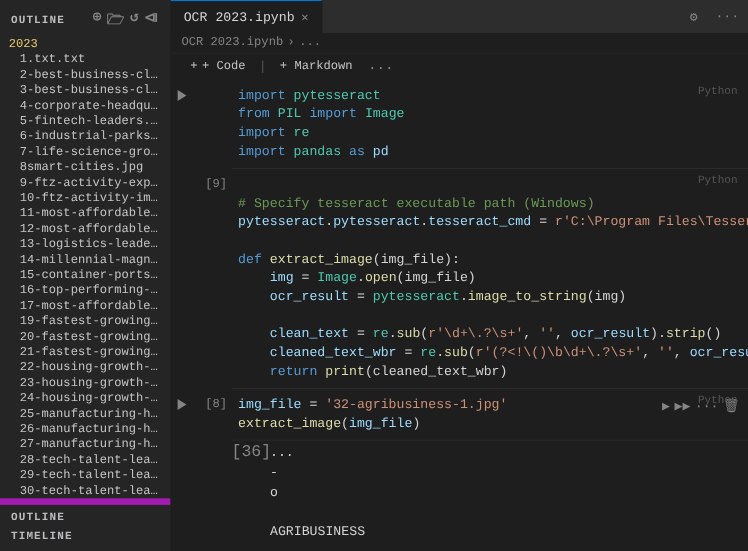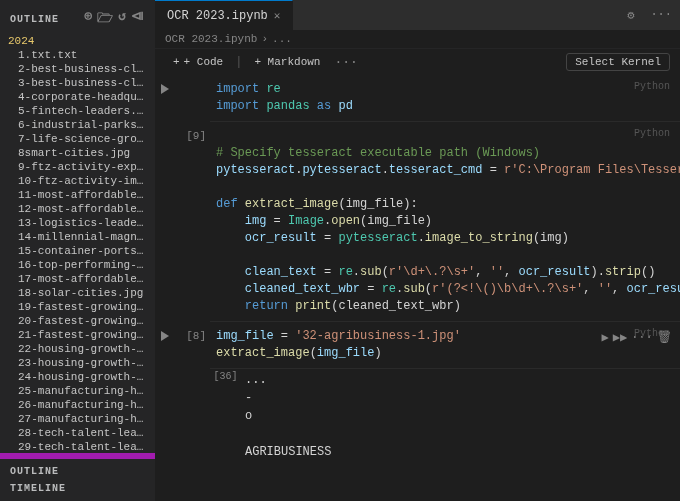--- a/index.html
+++ b/index.html
@@ -255,41 +255,40 @@
   <div class="sidebar-title">
     <span>OUTLINE</span>
     <span class="sidebar-title-icons">
       <span>⊕</span>
       <span>🗁</span>
       <span>↺</span>
       <span>⧏</span>
     </span>
   </div>
   <div class="sidebar-files-list">
-    <div class="sidebar-folder">2024</div>
+    <div class="sidebar-folder">2023</div>
 
     <div id="sidebar-files">
         <div class="sidebar-file">1.txt.txt</div>
         <div class="sidebar-file">2-best-business-climate-midsized.jpg</div>
         <div class="sidebar-file">3-best-business-climate-small.jpg</div>
         <div class="sidebar-file">4-corporate-headquarters.jpg</div>
         <div class="sidebar-file">5-fintech-leaders.jpg</div>
         <div class="sidebar-file">6-industrial-parks.jpg</div>
         <div class="sidebar-file">7-life-science-growth.jpg</div>
         <div class="sidebar-file">8smart-cities.jpg</div>
         <div class="sidebar-file">9-ftz-activity-exports.jpg</div>
         <div class="sidebar-file">10-ftz-activity-imports.jpg</div>
         <div class="sidebar-file">11-most-affordable-small.jpg</div>
         <div class="sidebar-file">12-most-affordable-midsized.jpg</div>
         <div class="sidebar-file">13-logistics-leaders.jpg</div>
         <div class="sidebar-file">14-millennial-magnets.jpg</div>
         <div class="sidebar-file">15-container-ports-by-teu.jpg</div>
         <div class="sidebar-file">16-top-performing-container-ports.jpg</div>
         <div class="sidebar-file">17-most-affordable-cities.jpg</div>
-        <div class="sidebar-file">18-solar-cities.jpg</div>
         <div class="sidebar-file">19-fastest-growing-cities.jpg</div>
         <div class="sidebar-file">20-fastest-growing-metros.jpg</div>
         <div class="sidebar-file">21-fastest-growing-counties.jpg</div>
         <div class="sidebar-file">22-housing-growth-small.jpg</div>
         <div class="sidebar-file">23-housing-growth-midsized.jpg</div>
         <div class="sidebar-file">24-housing-growth-large.jpg</div>
         <div class="sidebar-file">25-manufacturing-hubs-small.jpg</div>
         <div class="sidebar-file">26-manufacturing-hubs-midsized.jpg</div>
         <div class="sidebar-file">27-manufacturing-hubs-large.jpg</div>
         <div class="sidebar-file">28-tech-talent-leaders-under50k.jpg</div>
@@ -325,33 +324,32 @@
     <div class="toolbar-btn">
       <span>+</span>
       <span>+ Code</span>
     </div>
     <span class="toolbar-sep">|</span>
     <div class="toolbar-btn">
       <span>+ Markdown</span>
     </div>
     <span style="color:#858585;font-size:13px;padding:0 4px;cursor:pointer">···</span>
     <div class="toolbar-spacer"></div>
-    <div class="select-kernel">
-      <span>Select Kernel</span>
-    </div>
   </div>
 
   <div class="notebook-content">
 
     <div class="cell">
       <div class="cell-run-btn">
         <div class="run-triangle"></div>
       </div>
       <div class="cell-gutter"></div>
       <div class="cell-body">
+        <div class="code-line"><span class="kw">import</span> <span class="mod">pytesseract</span></div>
+        <div class="code-line"><span class="kw">from</span> <span class="mod">PIL</span> <span class="kw">import</span> <span class="mod">Image</span></div>
         <div class="code-line"><span class="kw">import</span> <span class="mod">re</span></div>
         <div class="code-line"><span class="kw">import</span> <span class="mod">pandas</span> <span class="kw">as</span> <span class="var">pd</span></div>
       </div>
       <span class="cell-label">Python</span>
     </div>
 
     <div class="divider"></div>
 
     <div class="cell">
       <div class="cell-run-btn"></div>
@@ -394,21 +392,21 @@
         <span style="color:#858585;font-size:12px;cursor:pointer">···</span>
         <span style="color:#858585;font-size:12px;cursor:pointer">🗑</span>
       </div>
       <span class="cell-label">Python</span>
     </div>
 
     <div class="divider"></div>
 
     <div class="output-cell">
       <div style="display:flex;align-items:flex-start;">
-        <div style="width:35px;color:#858585;font-size:10px;padding-top:0;text-align:center;padding-right:4px;flex-shrink:0;font-family:Liberation Mono, monospace;">[36]</div>
+        <div style="width:35px;color:#858585;font-size:15px;padding-top:0;text-align:left;padding-right:4px;flex-shrink:0;font-family:Liberation Mono, monospace;">[36]</div>
         <div style="flex:1;">
           <div class="output-line">...</div>
           <div class="output-line">-</div>
           <div class="output-line">o</div>
           <div class="output-line">&nbsp;</div>
           <div class="output-line">AGRIBUSINESS</div>
           <div class="output-line">&nbsp;</div>
 
         </div>
       </div>

